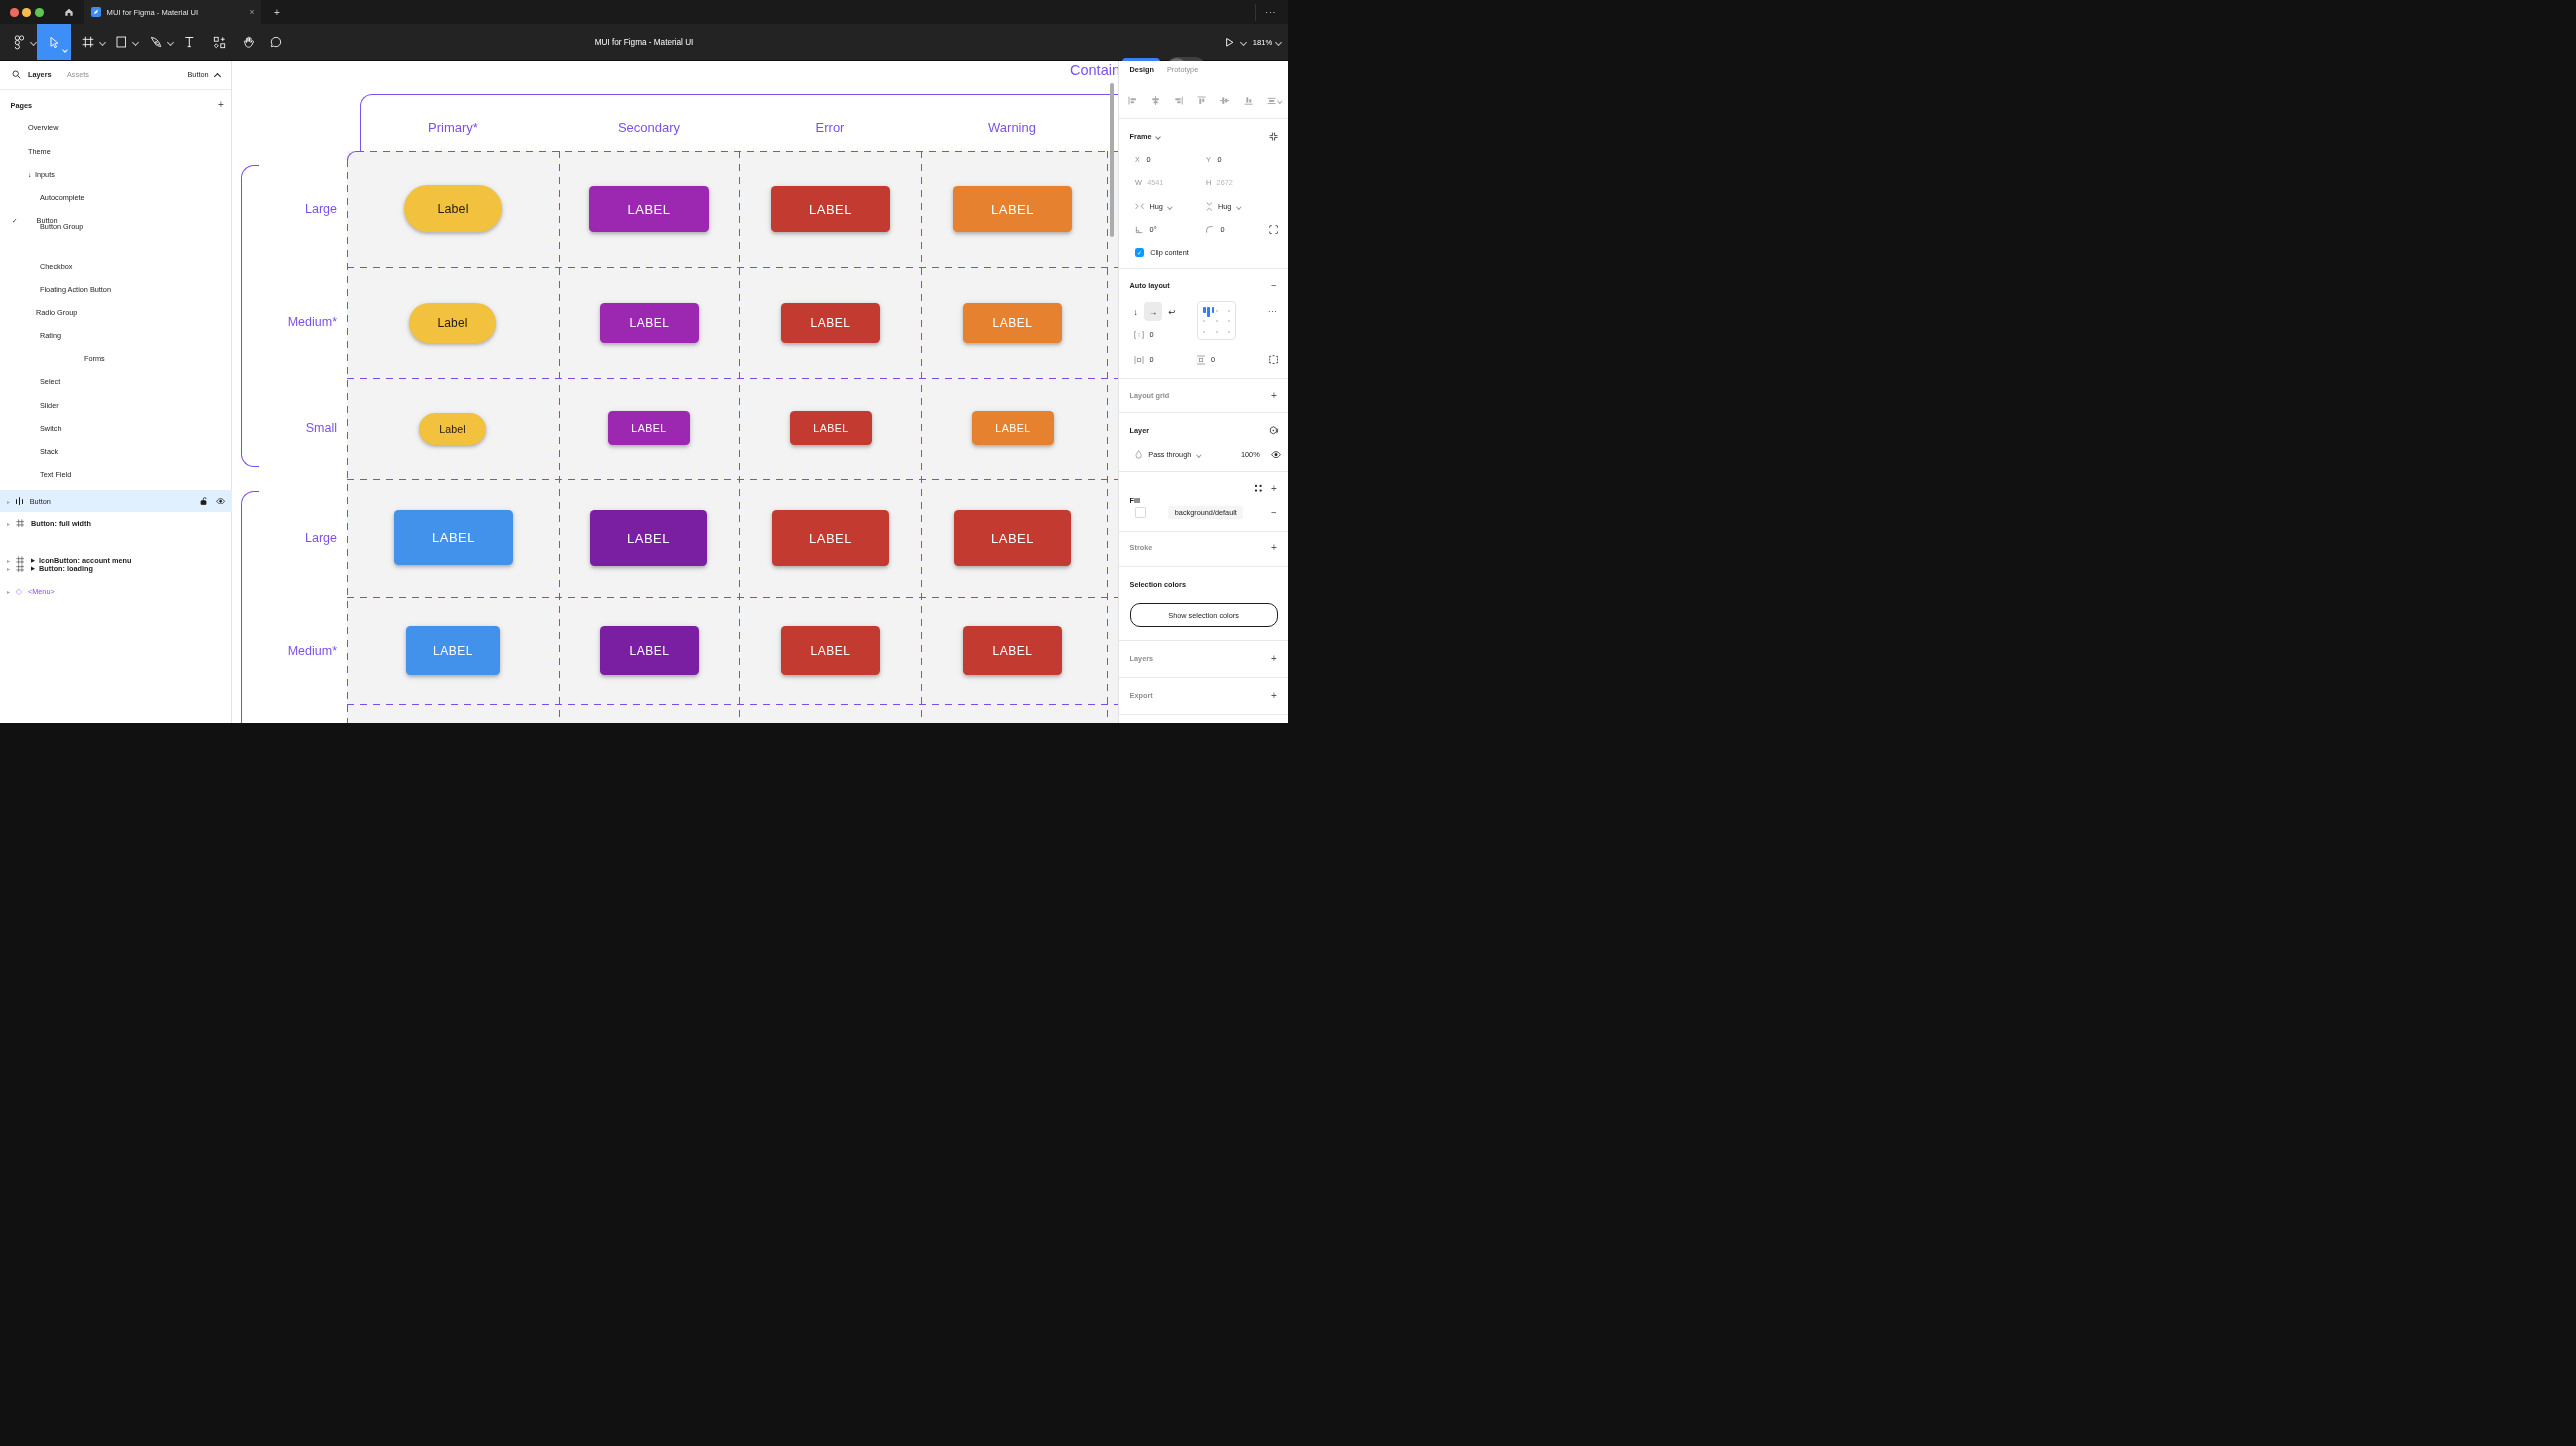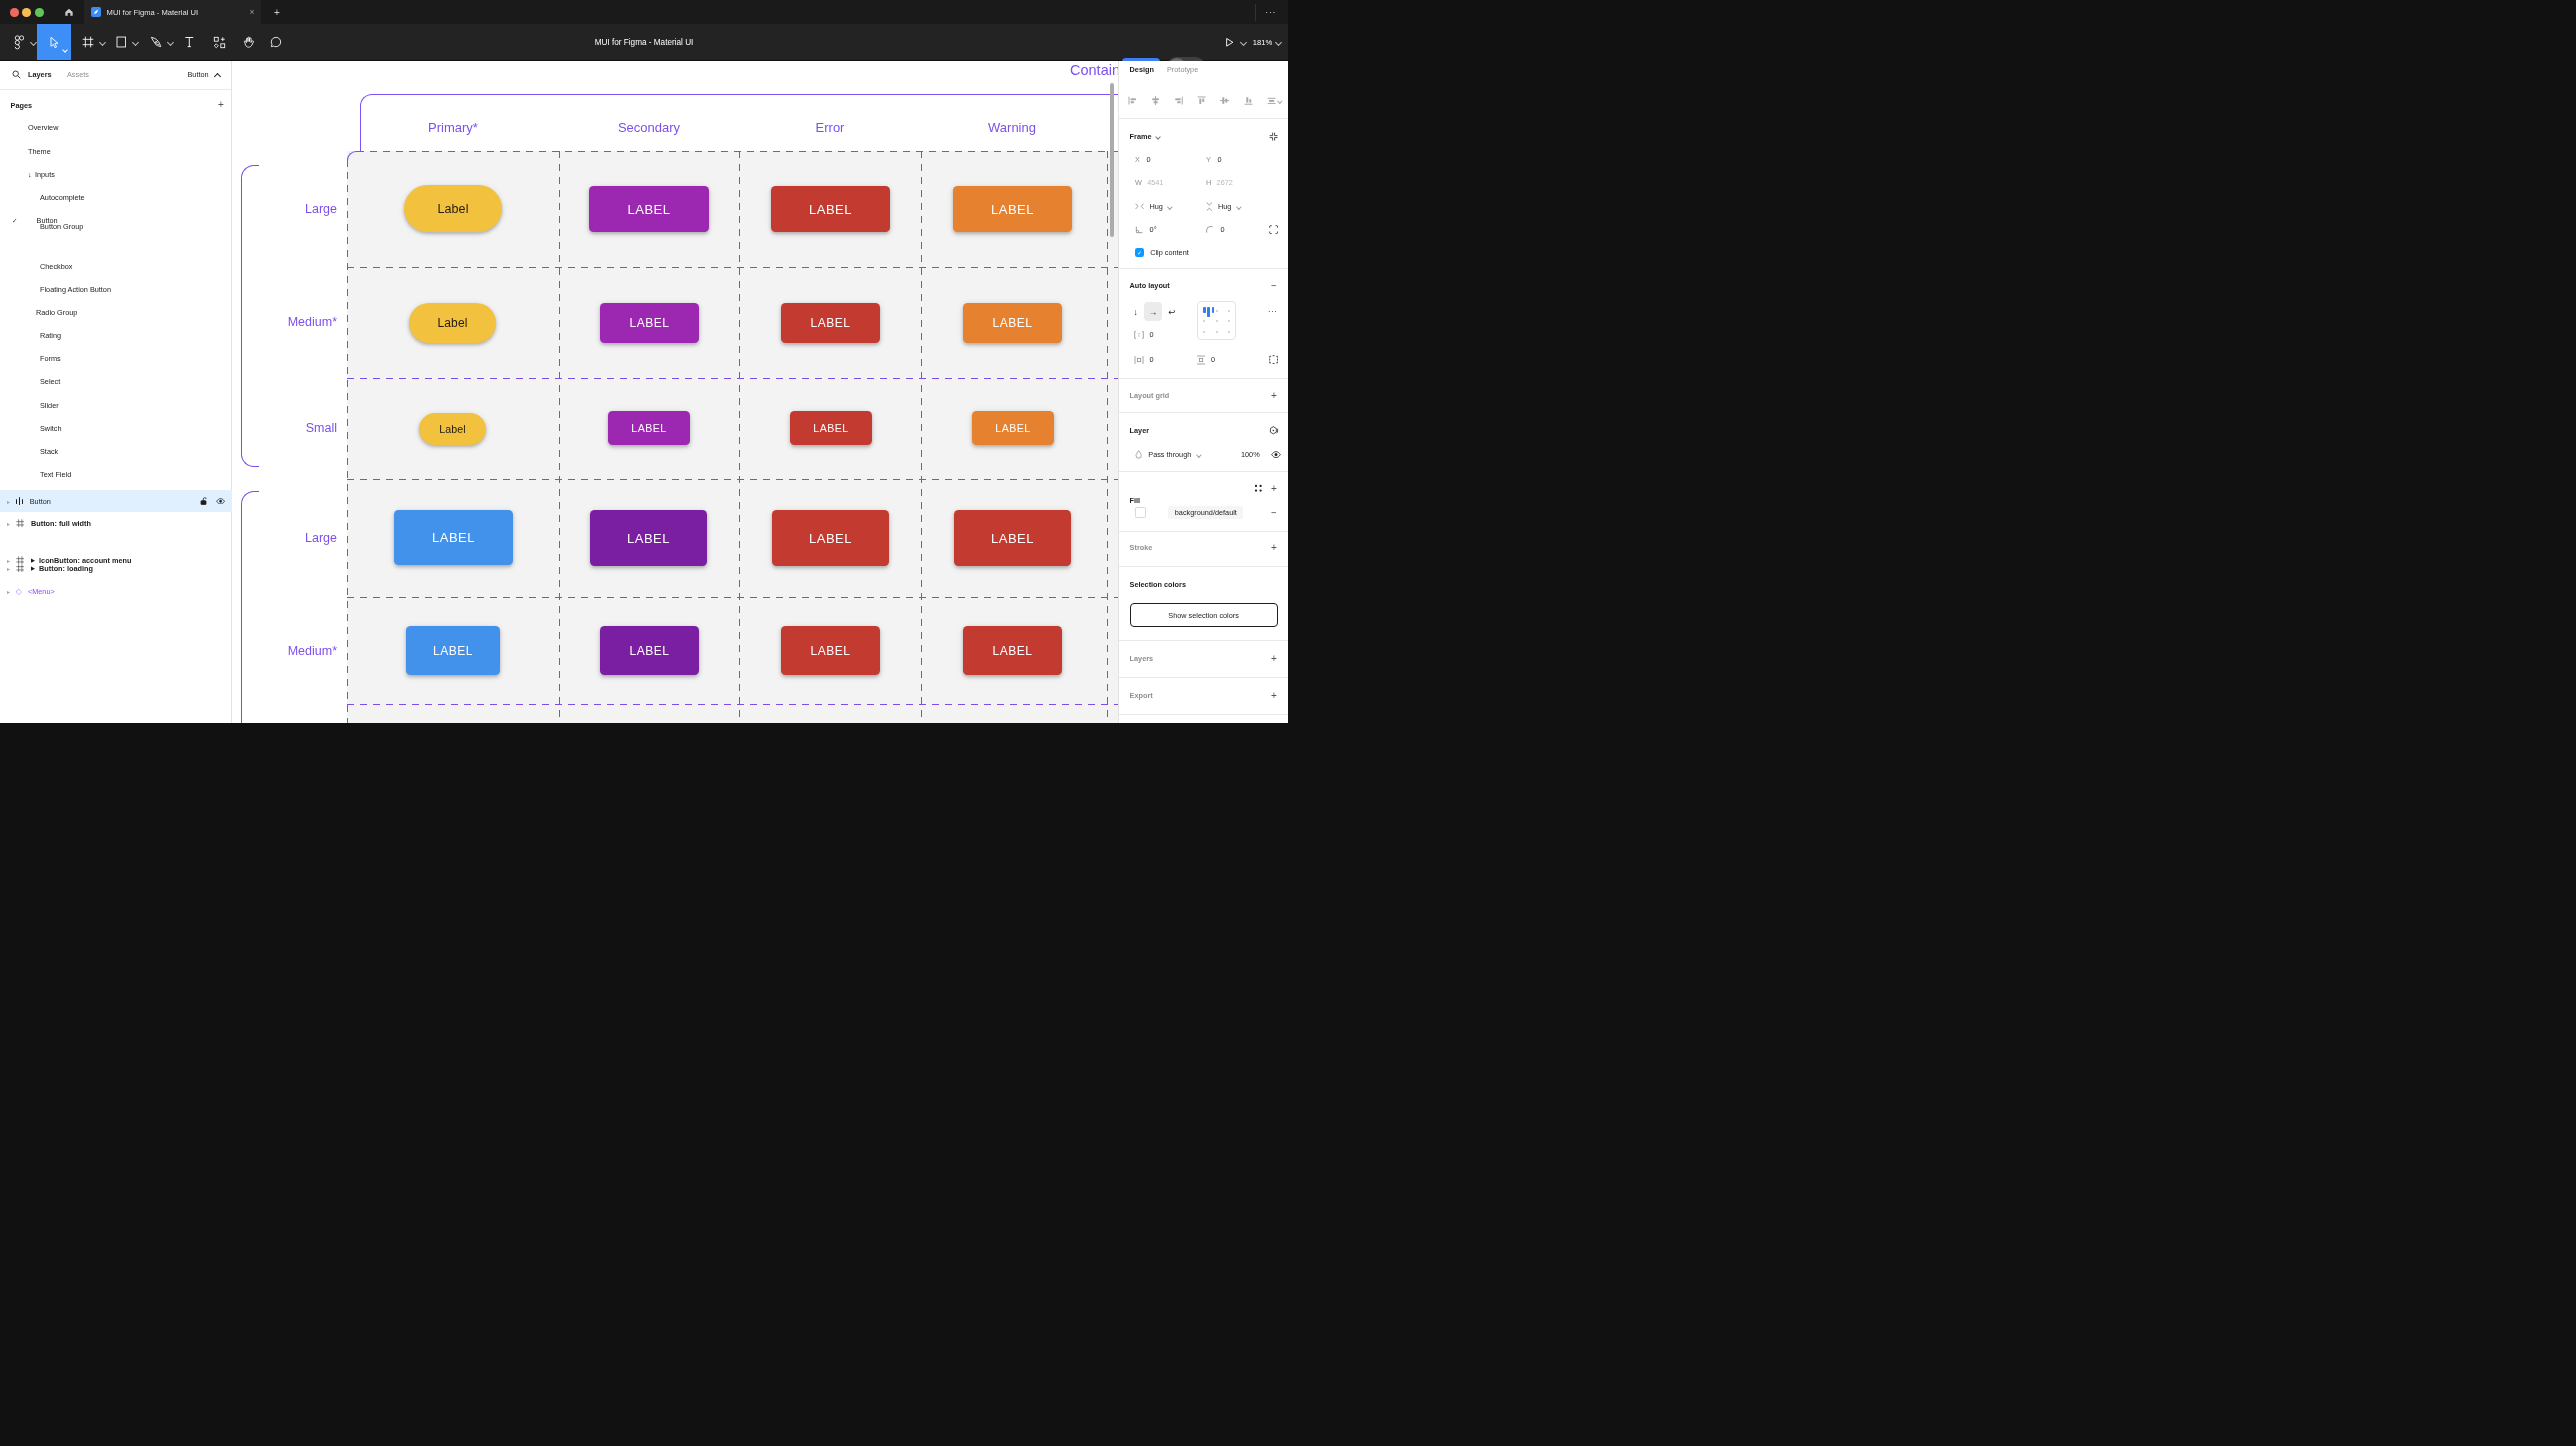--- a/index.html
+++ b/index.html
@@ -59,21 +59,21 @@
   .dim{color:#b8b8b8;}
   .pplus{font-size:10px;color:#555;font-weight:400;}
   .chip{background:#f5f5f5;border-radius:2.6px;padding:2px 6.6px;font-size:7.3px;color:#1e1e1e;}
   .alchip{width:18.5px;height:18.5px;border-radius:4px;background:#ebebeb;display:flex;align-items:center;justify-content:center;}
   .alwidget{position:absolute;left:78px;width:37px;height:37px;border:0.7px solid #e3e3e3;border-radius:4px;}
   .dot{position:absolute;width:2px;height:2px;border-radius:50%;background:#c9c9c9;}
   .albars{position:absolute;left:5.3px;top:5.3px;display:flex;gap:1.6px;align-items:flex-start;}
   .albars i{display:block;width:2.6px;background:#2f80f4;border-radius:0.7px;}
   .checkbox{width:9.2px;height:9.2px;border-radius:2.3px;background:#0d99ff;color:#fff;display:flex;align-items:center;justify-content:center;font-size:6px;}
   .swatch{width:9.2px;height:9.2px;background:#fff;border:0.7px solid #d9d9d9;border-radius:1.3px;}
-  .outbtn{position:absolute;left:10.6px;width:148px;height:24px;border:0.7px solid #1e1e1e;border-radius:4px;background:#fff;display:flex;align-items:center;justify-content:center;font-size:7.3px;color:#1e1e1e;}
+  .outbtn{position:absolute;left:10.6px;width:148px;height:24px;border:0.7px solid #1e1e1e;border-radius:10px;background:#fff;display:flex;align-items:center;justify-content:center;font-size:7.3px;color:#1e1e1e;}
   svg{display:block;}
 </style>
 </head>
 <body>
 
 <div class="abs" id="tabbar">
   <div class="abs tl" style="left:10px;background:#ee6a5f;"></div>
   <div class="abs tl" style="left:22.4px;background:#f5bd4f;"></div>
   <div class="abs tl" style="left:35px;background:#61c454;"></div>
   <div class="abs" id="home-seg">
@@ -262,21 +262,21 @@
     </div>
   <div class="abs pg-row" style="top:217px;">
       <span class="pg-name" style="margin-left:40px;">Floating Action Button</span>
     </div>
   <div class="abs pg-row" style="top:240px;">
       <span class="pg-name" style="margin-left:36px;">Radio Group</span>
     </div>
   <div class="abs pg-row" style="top:263px;">
       <span class="pg-name" style="margin-left:40px;">Rating</span>
     </div>
-  <div class="abs pg-row" style="top:286px;">
+  <div class="abs pg-row" style="top:286px;padding-left:44px;">
       <span class="pg-name" style="margin-left:40px;">Forms</span>
     </div>
   <div class="abs pg-row" style="top:309px;">
       <span class="pg-name" style="margin-left:40px;">Select</span>
     </div>
   <div class="abs pg-row" style="top:333px;">
       <span class="pg-name" style="margin-left:40px;">Slider</span>
     </div>
   <div class="abs pg-row" style="top:356px;">
       <span class="pg-name" style="margin-left:40px;">Switch</span>

